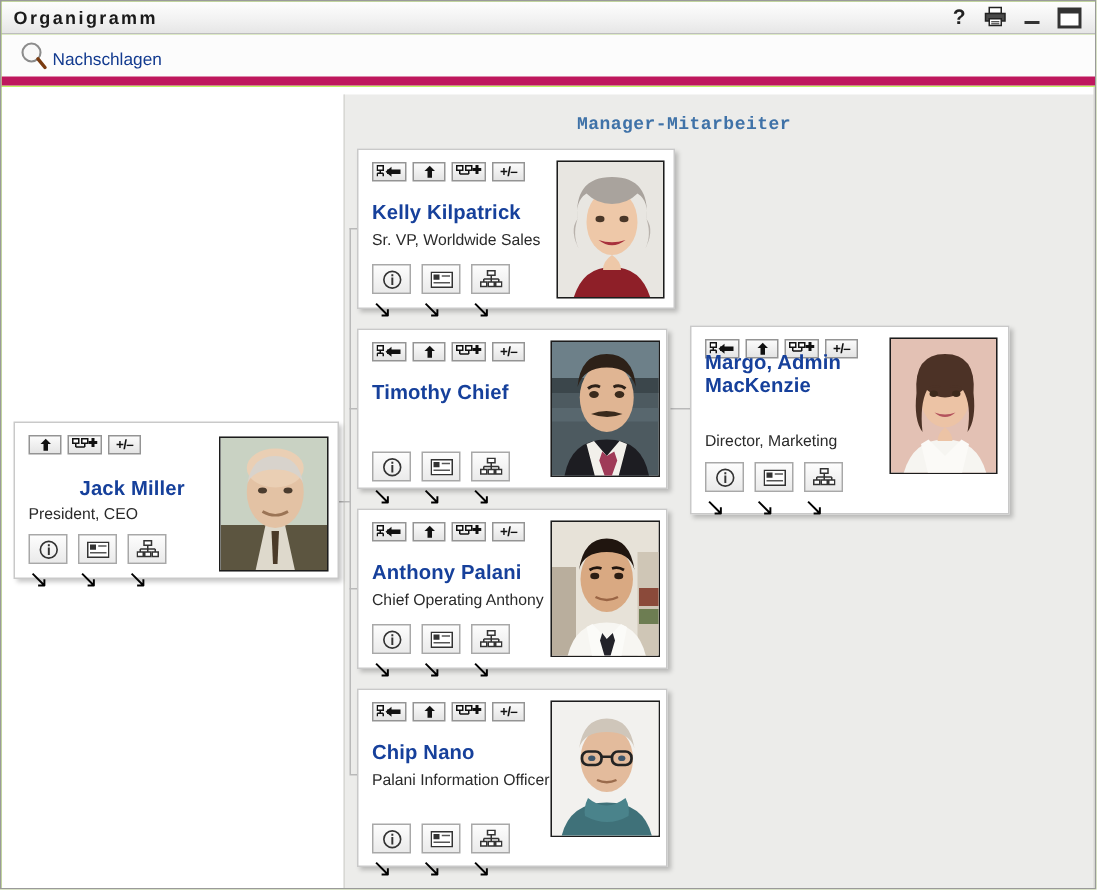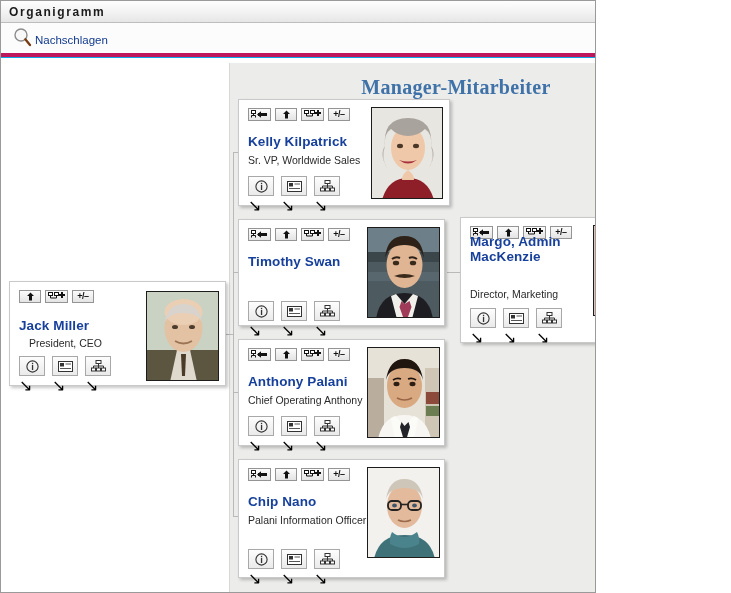--- a/index.html
+++ b/index.html
@@ -5,22 +5,22 @@
   * { box-sizing: border-box; }
   html, body {
     margin: 0; padding: 0;
     width: 731px; height: 593px;
     overflow: hidden;
     background: #ffffff;
     font-family: "Liberation Sans", sans-serif;
   }
   #app {
     position: relative;
-    width: 596px; height: 593px;
-    background: #0ea5e9;
+    width: 731px; height: 593px;
+    background: #bef264;
     border: 1px solid #9a9a9a;
     overflow: hidden;
   }
 
   
   #titlebar {
     position: absolute; left: 0; top: 0;
     width: 729px; height: 22px;
     background: linear-gradient(to bottom, #fefefe 0%, #f2f2f2 55%, #e6e6e6 100%);
     border-bottom: 1px solid #bdbdbd;
@@ -52,21 +52,21 @@
     width: 16px; height: 14px;
     border: 2px solid #333; border-top-width: 4px;
     background: #fff;
   }
 
   
   #toolbar {
     position: absolute; left: 0; top: 22px;
     width: 729px; height: 34px;
     background: #fcfcfc;
-    border-bottom: 4px solid #be185d;
+    border-bottom: 6px solid #be185d;
   }
   #lookup {
     position: absolute; left: 12px; top: 3px;
     display: flex; align-items: flex-end; cursor: pointer;
   }
   #lookup .mag { width: 20px; height: 22px; position: relative; }
   #lookup .mag svg { position: absolute; left: 0; top: 1px; }
   #lookup .lbl {
     font-size: 11.5px; color: #123a8f; margin-left: 2px;
     padding-bottom: 2px; font-family: "Liberation Sans", sans-serif;
@@ -82,23 +82,23 @@
   
   #grey-panel {
     position: absolute; left: 228px; top: 5px;
     width: 503px; height: 534px;
     background: #ececea;
     border-left: 1px solid #d8d8d4;
   }
   #panel-title {
     position: absolute; left: 0; top: 13px; width: 452px;
     text-align: center;
-    font-size: 20px; font-weight: bold; color: #3f72a8;
+    font-size: 12px; font-weight: bold; color: #3f72a8;
     letter-spacing: 0.3px;
-    font-family: Liberation Serif, serif;
+    font-family: Liberation Mono, monospace;
   }
 
   
   .conn { position: absolute; background: #b9b9b9; }
   .conn.v { width: 1px; }
   .conn.h { height: 1px; }
 
   
   .card {
     position: absolute;
@@ -238,22 +238,22 @@
               <line x1="2.5" y1="6" x2="8.5" y2="6" stroke="#111"></line>
               <rect x="11" y="2" width="6" height="2" fill="#111"></rect>
               <rect x="13" y="0" width="2" height="6" fill="#111"></rect>
             </svg>
           </div>
           <div class="tbtn">
             <span class="pm">+/–</span>
           </div>
         </div>
 
-        <div class="card-name" style="top:36px;">Jack Miller</div>
-        <div class="card-title" style="top:54px;margin-left:10px;">President, CEO</div>
+        <div class="card-name" style="top:36px;margin-left:34px;">Jack Miller</div>
+        <div class="card-title" style="top:54px;">President, CEO</div>
 
         <div class="photo" style="left:136px; top:9px; width:73px; height:90px;">
           <svg width="73" height="90" viewBox="0 0 73 90">
             <rect width="73" height="90" fill="#c9d2c3"></rect>
             <rect y="58" width="73" height="32" fill="#5c5540"></rect>
             <path d="M23 90 L30 58 L43 58 L50 90 Z" fill="#ded9cc"></path>
             <path d="M34 62 L39 62 L38 84 L35 84 Z" fill="#4a3a28"></path>
             <ellipse cx="36.5" cy="36" rx="19" ry="24" fill="#e3c2a4"></ellipse>
             <ellipse cx="36.5" cy="20" rx="19" ry="13" fill="#eacfb4"></ellipse>
             <path d="M18 30 q3 -18 18.5 -18 q15.5 0 18.5 18 q-4 -9 -18.5 -9 q-14.5 0 -18.5 9 Z" fill="#d8d3cc"></path>
@@ -410,21 +410,21 @@
               <line x1="2.5" y1="6" x2="8.5" y2="6" stroke="#111"></line>
               <rect x="11" y="2" width="6" height="2" fill="#111"></rect>
               <rect x="13" y="0" width="2" height="6" fill="#111"></rect>
             </svg>
           </div>
           <div class="tbtn">
             <span class="pm">+/–</span>
           </div>
         </div>
 
-        <div class="card-name" style="top:34px;">Timothy Swan</div>
+        <div class="card-name" style="top:34px;">Timothy Chief</div>
 
         <div class="photo" style="left:128px; top:7px; width:73px; height:91px;">
           <svg width="73" height="91" viewBox="0 0 73 91">
             <rect width="73" height="91" fill="#4d5a60"></rect>
             <rect x="0" y="0" width="73" height="24" fill="#6d8089"></rect>
             <rect x="0" y="24" width="73" height="10" fill="#3b464b"></rect>
             <rect x="0" y="44" width="73" height="9" fill="#58676e"></rect>
             <path d="M8 91 q4 -26 28.5 -26 q24.5 0 28.5 26 Z" fill="#1d1d22"></path>
             <path d="M28 66 l8.5 10 l8.5 -10 l5 2 l-6 23 l-15 0 l-6 -23 Z" fill="#f2f0ea"></path>
             <path d="M36.5 76 l5 -3 l2 6 l-6 17 l-6 -17 l2 -6 Z" fill="#9f3b58"></path>

